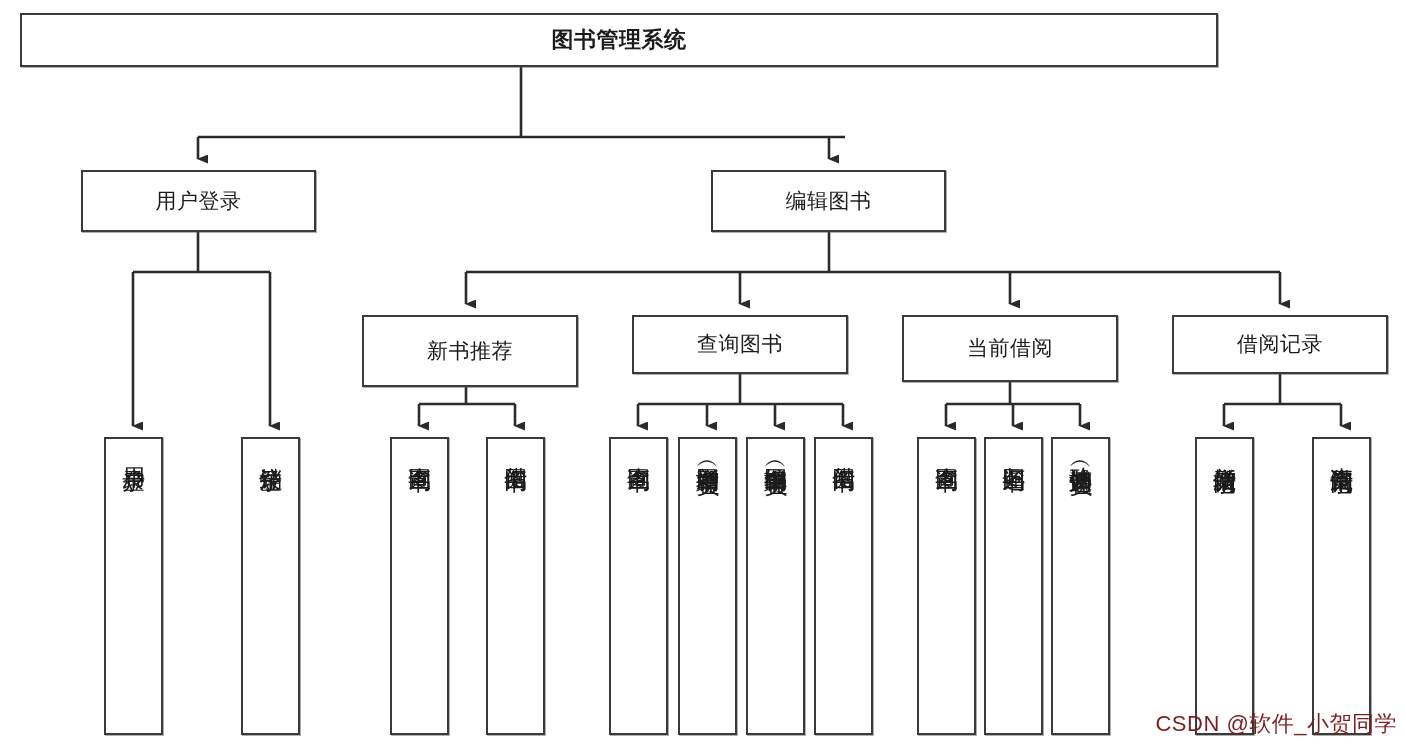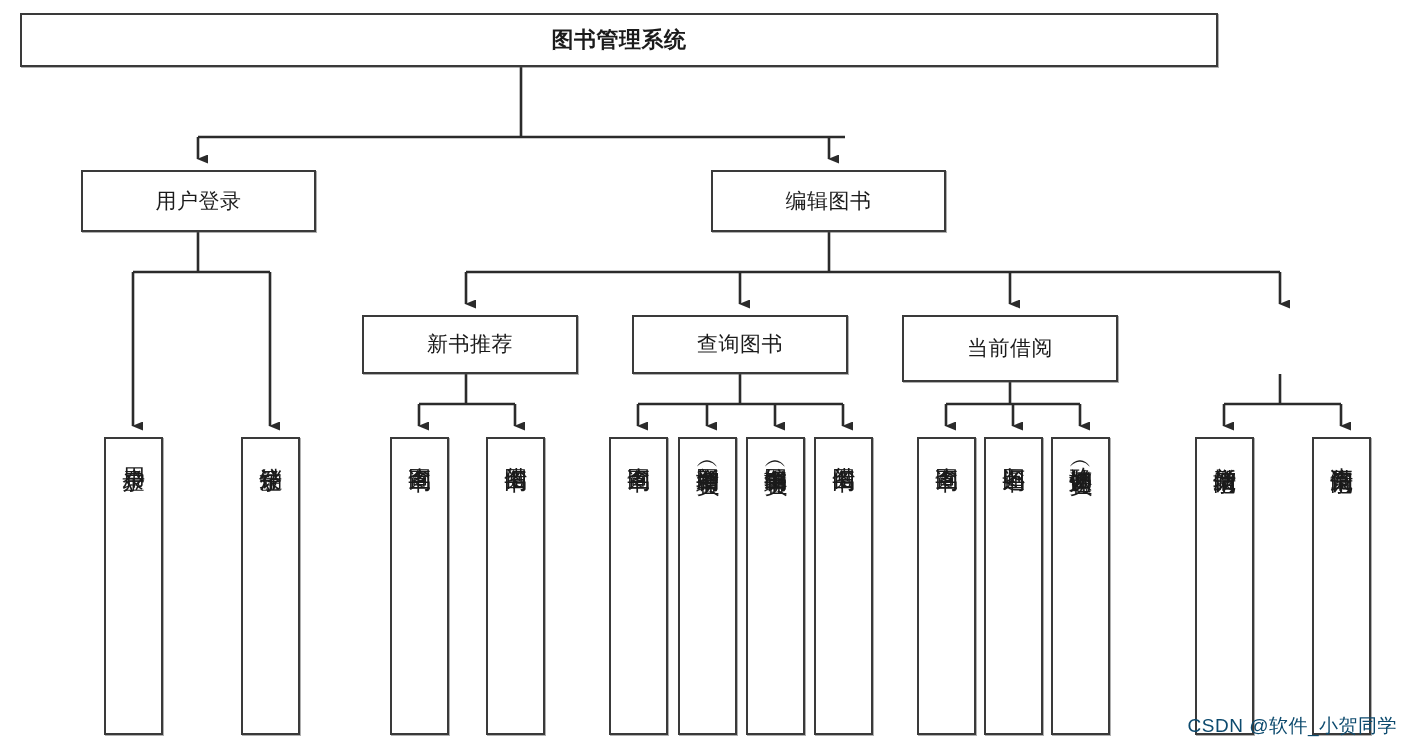--- a/index.html
+++ b/index.html
@@ -61,22 +61,22 @@
     font-size: 23px;
     line-height: 1.02;
     letter-spacing: 1px;
     white-space: nowrap;
     margin: 0 auto;
   }
   #watermark {
     position: absolute;
     right: 8px;
     bottom: 8px;
-    font-size: 19px;
-    color: #0c4a6e;
+    font-size: 22px;
+    color: #7f1d1d;
     z-index: 5;
     white-space: nowrap;
     letter-spacing: 0.5px;
   }
 </style>
 </head>
 <body>
 
 <div id="canvas">
 
@@ -134,29 +134,32 @@
     <span class="label">图书管理系统</span>
   </div>
 
   <div class="node horizontal" style="left:81px; top:170px; width:235px; height:62px;">
     <span class="label">用户登录</span>
   </div>
   <div class="node horizontal" style="left:711px; top:170px; width:235px; height:62px;">
     <span class="label">编辑图书</span>
   </div>
 
-  <div class="node horizontal" style="left:362px; top:315px; width:216px; height:59px;">
+  <div class="node horizontal" style="left:362px; top:315px; width:216px; height:72px;">
     <span class="label">新书推荐</span>
   </div>
   <div class="node horizontal" style="left:632px; top:315px; width:216px; height:59px;">
     <span class="label">查询图书</span>
   </div>
   <div class="node horizontal" style="left:902px; top:315px; width:216px; height:67px;">
     <span class="label">当前借阅</span>
   </div>
+  <div class="node horizontal" style="left:1172px; top:315px; width:216px; height:59px;">
+    <span class="label">借阅记录</span>
+  </div>
 
   <div class="node vertical" style="left:104px; top:437px; width:59px; height:298px;">
     <span class="label">用户登录</span>
   </div>
   <div class="node vertical" style="left:241px; top:437px; width:59px; height:298px;">
     <span class="label">注销登录</span>
   </div>
 
   <div class="node vertical" style="left:390px; top:437px; width:59px; height:298px;">
     <span class="label">查询图书</span>

